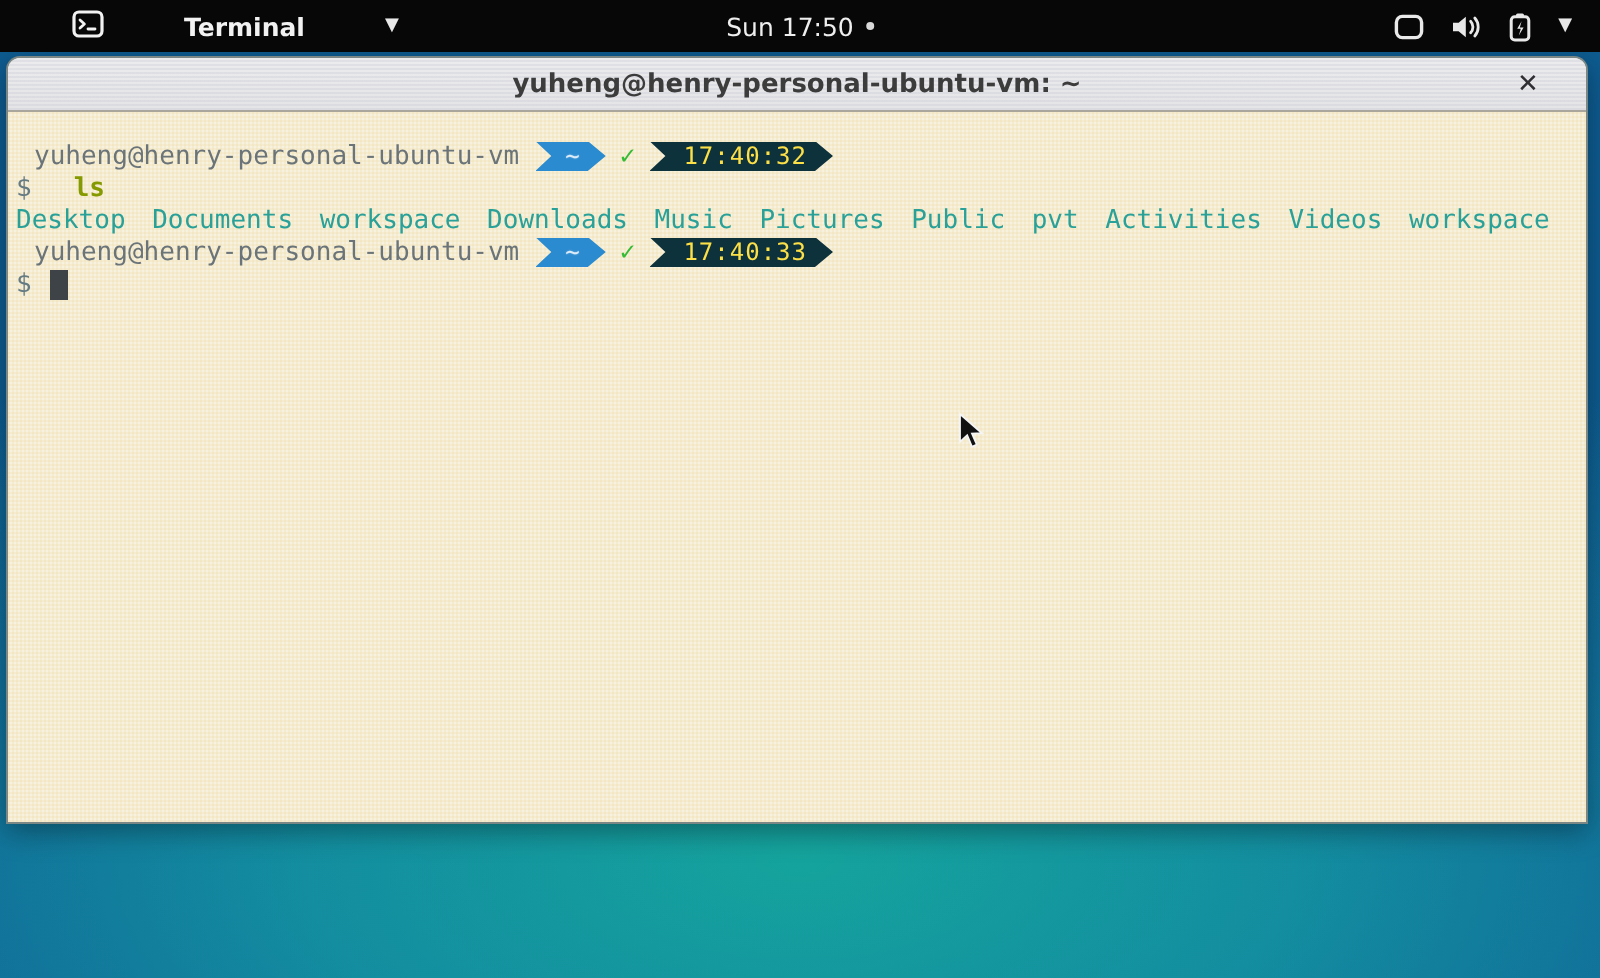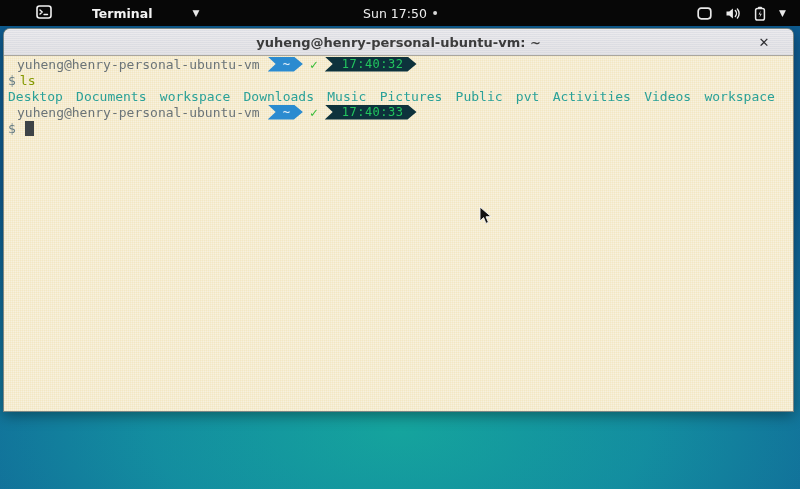--- a/index.html
+++ b/index.html
@@ -54,48 +54,48 @@
   }
 
   .terminal-body{
     flex:1;
     background:
       repeating-linear-gradient(0deg, rgba(235,210,140,.18) 0 1px, transparent 1px 2px),
       repeating-linear-gradient(90deg, rgba(235,210,140,.18) 0 1px, transparent 1px 2px),
       #f7f1df;
     font-family:"DejaVu Sans Mono","Liberation Mono",monospace;
     font-size:13px; color:#657b83;
-    padding:0 4px 0 4px;
+    padding:14px 4px 0 4px;
   }
   .t-line{ height:16px; display:flex; align-items:center; white-space:pre; }
   .u-name{ color:#6b7478; padding-left:9px; }
 
   
   .pl{ display:flex; align-items:center; margin-left:8px; height:15px; }
   .pl-flag{
     height:15px; display:flex; align-items:center;
     font-size:12px; line-height:15px;
   }
   .pl-blue{
     background:#2b8bd0; color:#dcecf9;
     padding:0 13px 0 15px;
     clip-path:polygon(0 0, calc(100% - 9px) 0, 100% 50%, calc(100% - 9px) 100%, 0 100%, 8px 50%);
     text-shadow:0 0 1px rgba(255,255,255,.4);
   }
   .pl-check{ color:#35bb35; font-weight:bold; font-size:13px; margin:0 7px; }
   .pl-dark{
-    background:#0d323c; color:#22c55e;
+    background:#0d323c; color:#fde047;
     padding:0 13px 0 17px;
     clip-path:polygon(0 0, calc(100% - 9px) 0, 100% 50%, calc(100% - 9px) 100%, 0 100%, 8px 50%);
     letter-spacing:.5px;
     text-align:center;
   }
 
   .sym{ color:#657b83; }
-  .cmd{ color:#859900; margin-left:4px; }
+  .cmd{ color:#859900; margin-left:21px;font-weight:bold; }
   .files-row{
     color:#2aa198;
     display:flex; justify-content:space-between;
     width:100%; padding-right:14px;
   }
   .cursor-block{ width:9px; height:15px; background:#3d4347; margin-left:9px; }
 
   .mouse-pointer{ position:absolute; left:479px; top:206px; z-index:40; }
 </style>
 </head>

